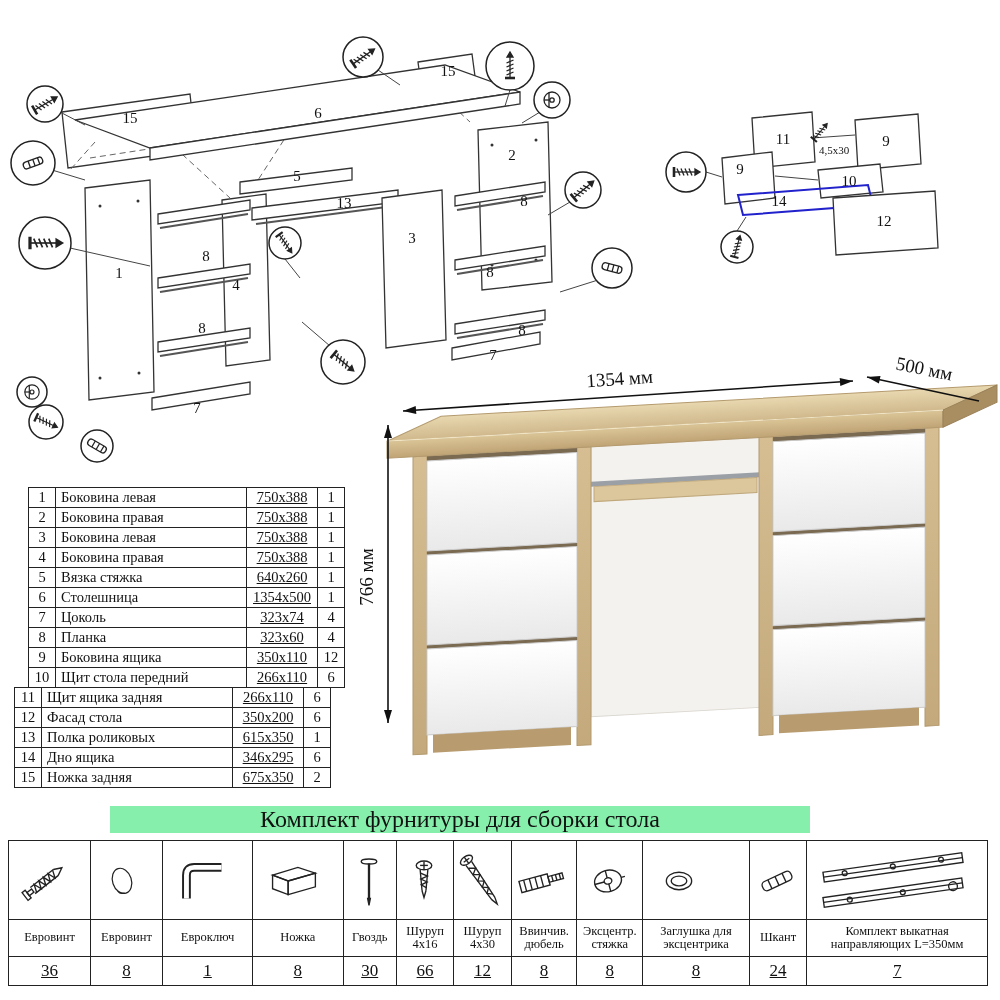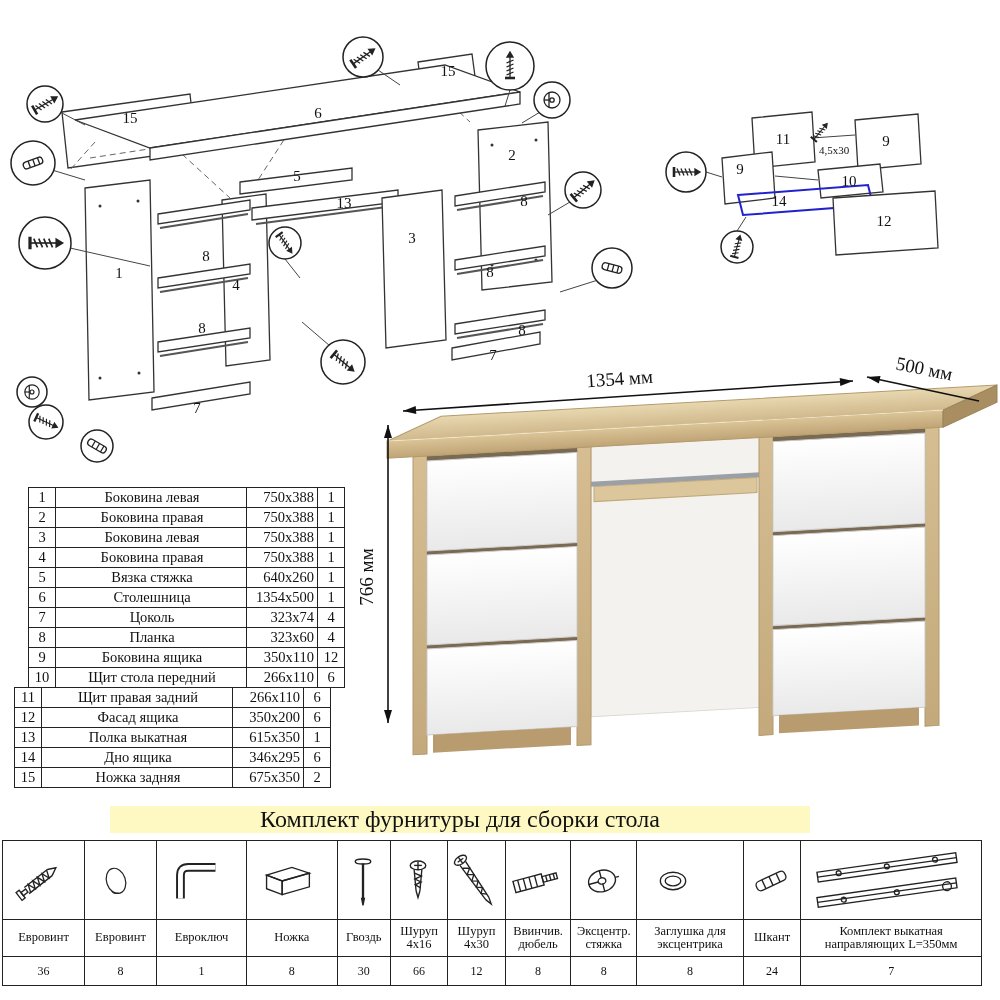--- a/index.html
+++ b/index.html
@@ -16,33 +16,33 @@
   .leader{stroke:#444;stroke-width:1;fill:none;}
   .guide{stroke:#666;stroke-width:1;stroke-dasharray:6,4;fill:none;}
   .runner{stroke:#555;stroke-width:2;fill:none;}
   .dot{fill:#333;}
   .arrowline{stroke:#111;stroke-width:1.6;fill:none;}
   .arrowhead{fill:#111;stroke:none;}
 
   .parts-table{position:absolute;border-collapse:collapse;font-size:14.5px;background:#fff;}
   .parts-table td{border:1px solid #222;height:19px;line-height:19px;padding:0 3px;white-space:nowrap;}
   .parts-table td.c{text-align:center;min-width:20px;}
-  .parts-table td.nm{text-align:center;padding-left:5px;min-width:182px;}
-  .parts-table td.sz{text-align:right;min-width:64px;}
+  .parts-table td.nm{text-align:left;padding-left:5px;min-width:182px;}
+  .parts-table td.sz{text-align:center;min-width:64px;text-decoration:underline;}
   #ptA{left:28px;top:487px;}
   #ptB{left:14px;top:687px;}
 
   .hw-title{position:absolute;top:806px;left:110px;width:700px;text-align:center;
-            font-size:24px;background:#fef9c3;}
-  .hw-table{position:absolute;left:2px;top:840px;width:980px;border-collapse:collapse;
+            font-size:24px;background:#86efac;}
+  .hw-table{position:absolute;left:8px;top:840px;width:980px;border-collapse:collapse;
             table-layout:fixed;background:#fff;}
   .hw-table td{border:1.4px solid #222;text-align:center;vertical-align:middle;overflow:hidden;}
   .hw-ico{height:76px;}
   .hw-name{font-size:12.5px;height:34px;line-height:1.08;padding:1px 2px;}
-  .hw-qty{font-size:12px;height:26px;}
+  .hw-qty{font-size:17px;height:26px;text-decoration:underline;}
   .icon{stroke:#222;fill:none;stroke-width:1.4;}
 </style>
 </head>
 <body>
 
 <div class="page">
 
   <svg style="position:absolute;left:0;top:30px;" width="1000" height="452" viewBox="0 0 1000 452">
     <defs>
       <g id="g-screw" stroke="#222" fill="none" stroke-width="1.3">
@@ -366,33 +366,33 @@
           <td class="nm">Щит стола передний</td>
           <td class="sz">266x110</td>
           <td class="c">6</td>
         </tr>
     </tbody>
   </table>
   <table class="parts-table" id="ptB">
     <tbody>
       <tr>
           <td class="c">11</td>
-          <td class="nm">Щит правая задний</td>
+          <td class="nm">Щит ящика задняя</td>
           <td class="sz">266x110</td>
           <td class="c">6</td>
         </tr>
       <tr>
           <td class="c">12</td>
-          <td class="nm">Фасад ящика</td>
+          <td class="nm">Фасад стола</td>
           <td class="sz">350x200</td>
           <td class="c">6</td>
         </tr>
       <tr>
           <td class="c">13</td>
-          <td class="nm">Полка выкатная</td>
+          <td class="nm">Полка роликовых</td>
           <td class="sz">615x350</td>
           <td class="c">1</td>
         </tr>
       <tr>
           <td class="c">14</td>
           <td class="nm">Дно ящика</td>
           <td class="sz">346x295</td>
           <td class="c">6</td>
         </tr>
       <tr>

